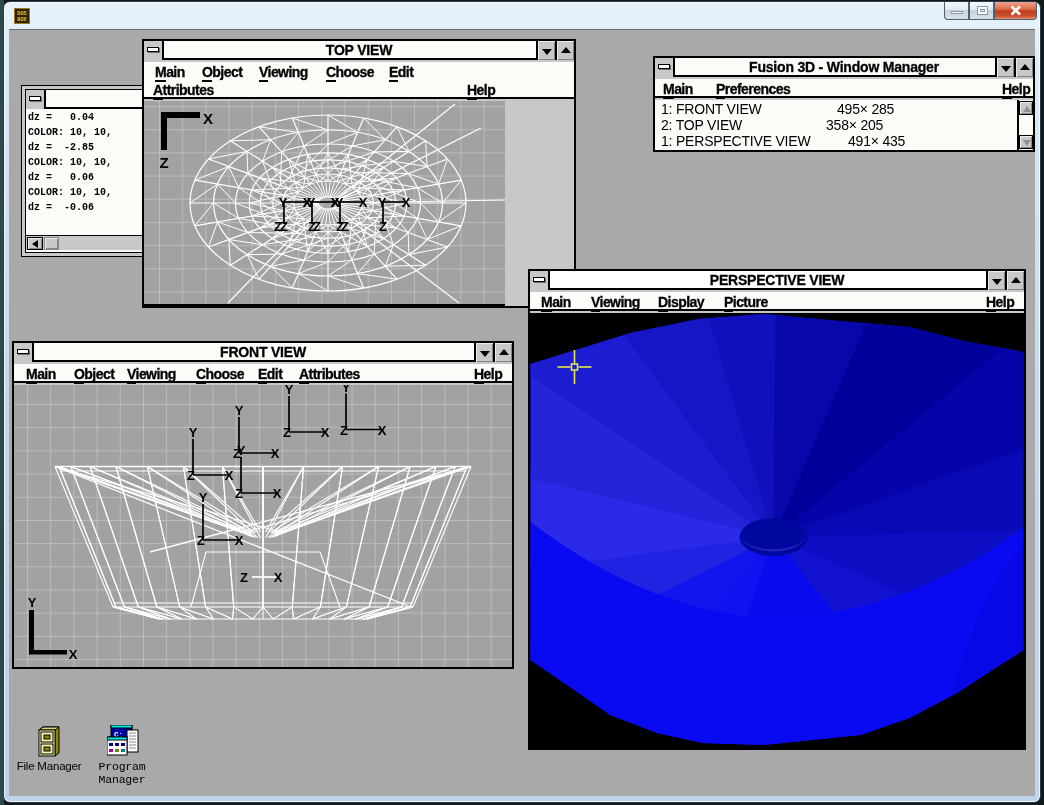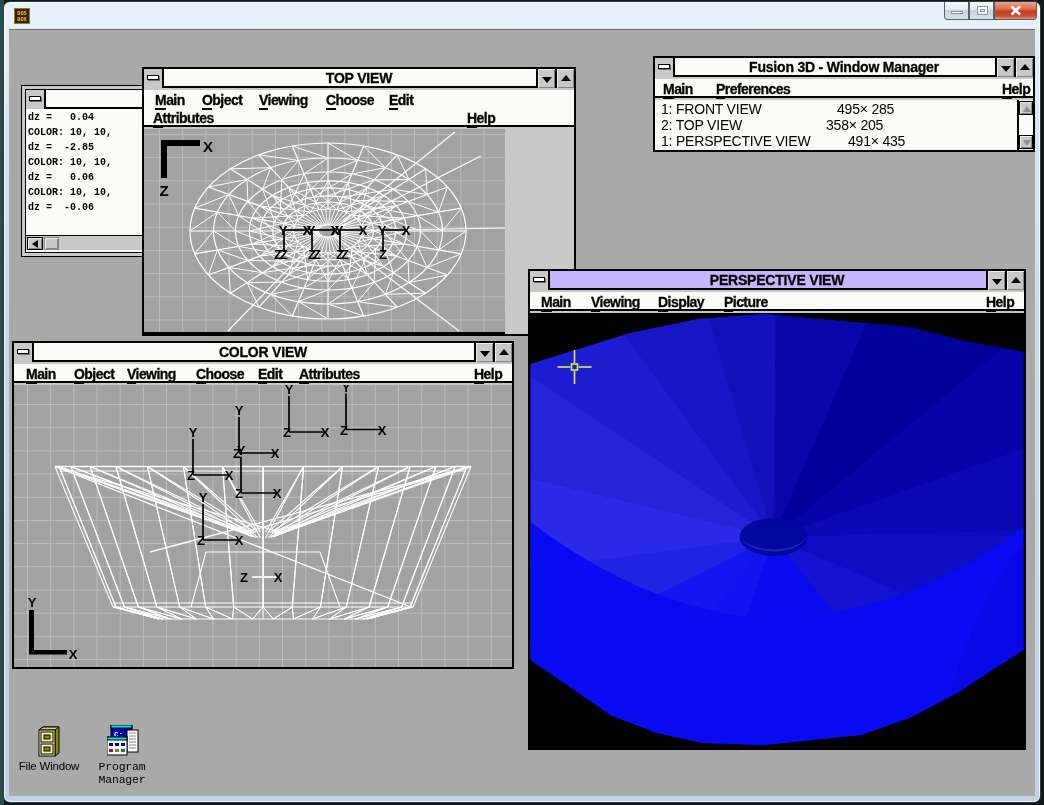--- a/index.html
+++ b/index.html
@@ -7,21 +7,21 @@
 #aero { position:absolute; left:3px; top:1px; width:1038px; height:802px; border-radius:7px; border:1px solid #2b3a47; background:linear-gradient(#e9f2fb 0%, #d5e5f4 18%, #c4d8ec 50%, #bdd3ea 100%); box-shadow: inset 0 0 0 1px rgba(255,255,255,.75); }
 #title { position:absolute; left:30px; top:8px; font-size:11.5px; color:#0c0c0c; white-space:pre; }
 #dbicon { position:absolute; left:10px; top:6px; width:16px; height:16px; }
 .capbtn { position:absolute; top:0; height:18px; border:1px solid #4e6175; border-top:none; }
 #bmin { left:940px; width:25px; border-bottom-left-radius:4px; background:linear-gradient(#f6fafc 0%, #e2eaf2 45%, #c6d2df 50%, #d8e2ec 100%); }
 #bmax { left:965px; width:25px; background:linear-gradient(#f6fafc 0%, #e2eaf2 45%, #c6d2df 50%, #d8e2ec 100%); }
 #bclose { left:990px; width:43px; border-bottom-right-radius:4px; background:linear-gradient(#efa28e 0%, #dc6e50 40%, #c23c1e 55%, #c8502e 82%, #e8907a 100%); }
 #desktop { position:absolute; left:5px; top:27px; width:1026px; height:767px; background:#a9a9a9; border-top:1px solid #6c6c6c; }
 .aw { position:absolute; border:2px solid #000; background:#c8c8c8; }
 .tb { position:absolute; left:0; top:0; right:0; height:19px; background:#fbfbf7; border-bottom:2px solid #000; }
-.tb.act { background:#c4b5fd; }
+.tb.act { background:#ffffff; }
 .sys { position:absolute; left:0; top:0; width:20px; height:19px; background:#c8c8c8; border-right:2px solid #000; }
 .dash { position:absolute; left:3px; top:6px; width:12px; height:5px; background:#fff; border:1px solid #000; box-shadow:1px 1px 0 #707070; }
 .tt { position:absolute; left:0; right:0; top:1px; text-align:center; font-weight:bold; -webkit-text-stroke:0.3px #000; font-size:14px; color:#000; letter-spacing:-0.2px; }
 .wb { position:absolute; top:0; width:19px; height:19px; background:#c8c8c8; border-left:2px solid #000; box-shadow:inset 1px 1px 0 #ececec, inset -1px -1px 0 #848484; }
 .wb i { position:absolute; left:4px; width:0; height:0; border-left:5px solid transparent; border-right:5px solid transparent; }
 .wb .dn { top:8px; border-top:6px solid #000; }
 .wb .up { top:6px; border-bottom:6px solid #000; }
 .mb { position:absolute; left:0; right:0; background:#fbfbf7; border-bottom:2px solid #000; }
 .mi { position:absolute; font-weight:bold; -webkit-text-stroke:0.3px #000; font-size:14px; letter-spacing:-0.55px; color:#000; white-space:pre; }
 .mi u { text-decoration:none; border-bottom:2px solid #000; }
@@ -89,21 +89,21 @@
     <div class="sbtn" style="left:1px;top:1px;width:16px;height:13px;">
           <i class="arr" style="left:4px;top:2px;border-top:4px solid transparent;border-bottom:4px solid transparent;border-right:6px solid #000;"></i>
         </div>
     <div class="sbtn" style="left:18px;top:1px;width:15px;height:13px;border-color:#888;"></div>
     <div class="sbtn" style="right:1px;top:1px;width:16px;height:13px;">
           <i class="arr" style="left:4px;top:2px;border-top:4px solid transparent;border-bottom:4px solid transparent;border-left:6px solid #000;"></i>
         </div>
   </div>
 </div>
 
-<div class="aw" style="left:142px;top:39px;width:434px;height:269px;margin-top:28px;">
+<div class="aw" style="left:142px;top:39px;width:434px;height:269px;">
   <div class="tb">
     <div class="sys">
           <div class="dash"></div>
         </div>
     <div class="tt">TOP VIEW</div>
     <div class="wb" style="right:19px;">
           <i class="dn"></i>
         </div>
     <div class="wb" style="right:0;">
           <i class="up"></i>
@@ -393,21 +393,21 @@
           </div>
     </div>
   </div>
 </div>
 
 <div class="aw" style="left:12px;top:341px;width:502px;height:328px;">
   <div class="tb">
     <div class="sys">
           <div class="dash"></div>
         </div>
-    <div class="tt">COLOR VIEW</div>
+    <div class="tt">FRONT VIEW</div>
     <div class="wb" style="right:19px;">
           <i class="dn"></i>
         </div>
     <div class="wb" style="right:0;">
           <i class="up"></i>
         </div>
   </div>
   <div class="mb" style="top:21px;height:19px;">
     <div class="mi" style="left:12px;top:2px;"><u>M</u>ain</div>
     <div class="mi" style="left:60px;top:2px;"><u>O</u>bject</div>
@@ -660,21 +660,21 @@
 
 <svg style="position:absolute;left:38px;top:726px;" width="22" height="31" viewBox="0 0 22 31">
   <polygon points="1,4 5,1 21,1 21,27 17,30 17,4" fill="#8a8a00" stroke="#000" stroke-width="1"></polygon>
   <polygon points="5,1 21,1 17,4 1,4" fill="#d8d870" stroke="#000" stroke-width="1"></polygon>
   <rect x="1" y="4" width="16" height="26" fill="#f4f4b4" stroke="#000"></rect>
   <rect x="3" y="6" width="12" height="10" fill="#f4f4b4" stroke="#000"></rect>
   <rect x="3" y="18" width="12" height="10" fill="#f4f4b4" stroke="#000"></rect>
   <rect x="6" y="9" width="6" height="4" fill="#8a8a00" stroke="#000"></rect>
   <rect x="6" y="21" width="6" height="4" fill="#8a8a00" stroke="#000"></rect>
 </svg>
-<div class="icolbl" style="left:9px;top:760px;width:80px;">File Window</div>
+<div class="icolbl" style="left:9px;top:760px;width:80px;">File Manager</div>
 <svg style="position:absolute;left:107px;top:725px;" width="32" height="31" viewBox="0 0 32 31">
   <rect x="4" y="0" width="21" height="18" fill="#0000a8" stroke="#000"></rect>
   <rect x="4" y="0" width="21" height="3" fill="#00e8e8" stroke="#000"></rect>
   <text x="7" y="12" font-size="7.5" font-weight="bold" fill="#fff" font-family="Liberation Mono">C:</text>
   <rect x="20" y="5" width="11" height="22" fill="#fff" stroke="#000"></rect>
   <g stroke="#888" stroke-width="1">
         <line x1="22" y1="8" x2="29" y2="8"></line>
         <line x1="22" y1="11" x2="29" y2="11"></line>
         <line x1="22" y1="14" x2="29" y2="14"></line>
         <line x1="22" y1="17" x2="29" y2="17"></line>

